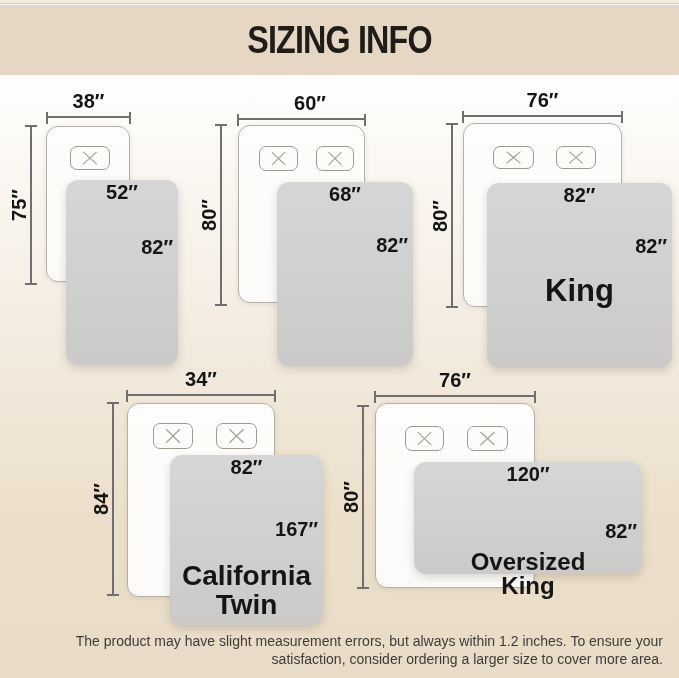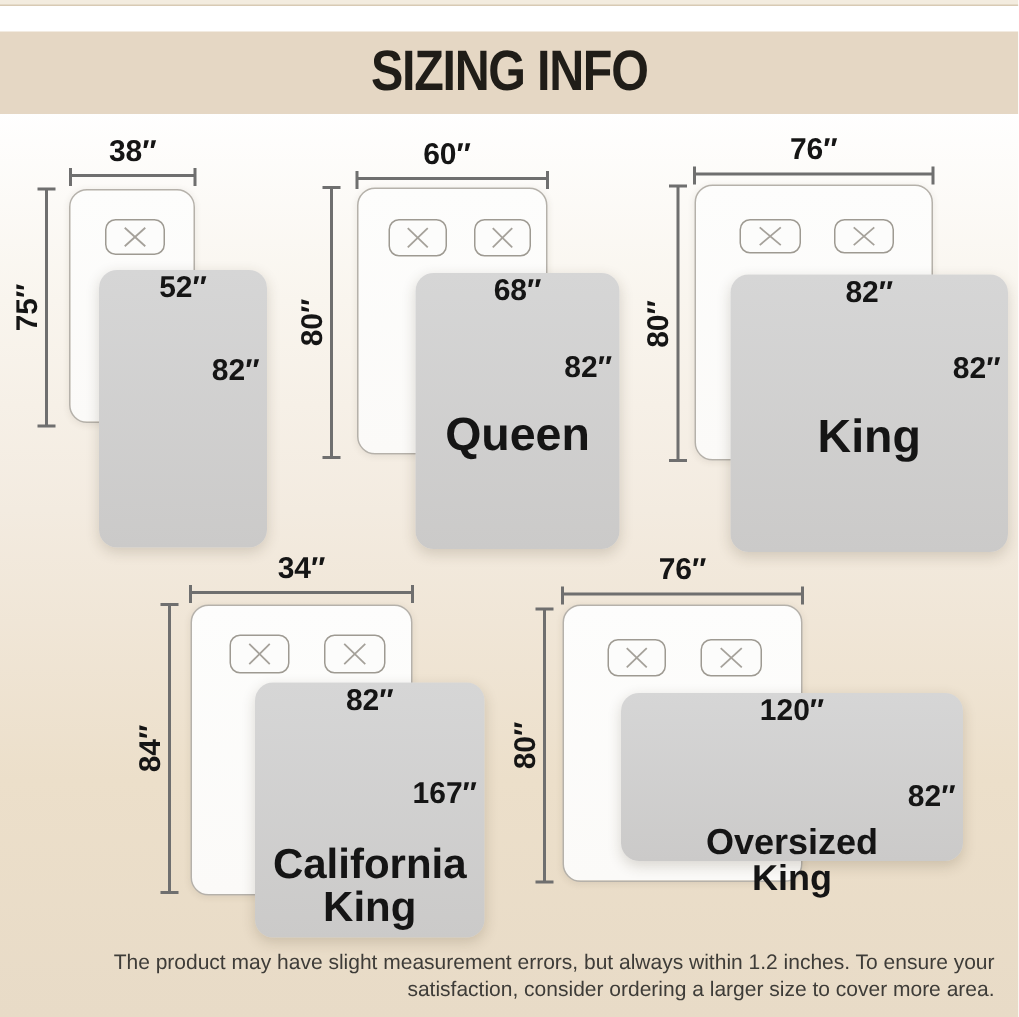--- a/index.html
+++ b/index.html
@@ -12,21 +12,21 @@
   *{margin:0;padding:0;box-sizing:border-box;}
   html,body{background:#fff;}
   body{font-family:"Liberation Sans","DejaVu Sans",sans-serif;}
   .page{
     position:relative;width:679px;height:678px;overflow:hidden;
     background:linear-gradient(180deg,var(--background-top) 70px,#f9f5ee 200px,
       #f3ebe0 340px,#ecdfca 520px,var(--background-bottom) 100%);
   }
   .top-strip{position:absolute;left:0;top:0;width:100%;height:4px;
     background:var(--top-strip);border-bottom:1px solid #d8cab4;}
-  .header{position:absolute;left:0;top:21px;width:100%;height:55px;
+  .header{position:absolute;left:0;top:5px;width:100%;height:70px;
     background:var(--header-band);display:flex;align-items:center;justify-content:center;}
   .header h1{font-size:38px;font-weight:700;letter-spacing:-1px;color:var(--title-text);
     transform:scaleX(.85);white-space:nowrap;}
   .diagram,.dia-layer{position:absolute;inset:0;}
   .bed{position:absolute;z-index:2;border:1px solid var(--bed-border);border-radius:12px;
     background:linear-gradient(180deg,#fdfdfc,var(--bed-fill));
     box-shadow:0 1px 5px rgba(70,58,35,.10);}
   .pillow{position:absolute;border:1px solid var(--pillow-border);border-radius:7px;
     background:#fcfcfb;display:flex;align-items:center;justify-content:center;}
   .pillow svg{display:block;}
@@ -77,41 +77,40 @@
             </svg>
           </div>
         </div>
     <div class="blanket" style="left: 66px; top: 180px; width: 112px; height: 185px;">
       <div class="bw">52″</div>
       <div class="bl" style="top: 56px;">82″</div>
     </div>
   </div>
       <div class="diagram">
     <div class="hdim" style="left: 238px; top: 118px; width: 127px;"></div>
-    <div class="dimlabel hlabel" style="left: 298px; top: 92px;">60″</div>
+    <div class="dimlabel hlabel" style="left: 310px; top: 92px;">60″</div>
     <div class="vdim" style="left: 220px; top: 125px; height: 180px;"></div>
     <div class="dimlabel vlabel" style="left: 209px; top: 215px;">80″</div>
     <div class="bed" style="left: 238px; top: 125px; width: 127px; height: 178px;">
           <div class="pillow" style="left: 20px; top: 20px; width: 39px; height: 25px;">
             <svg width="37" height="23">
               <line x1="11.84" y1="5.06" x2="25.16" y2="17.94" stroke="#a5a19a" stroke-width="1.2"></line>
               <line x1="25.16" y1="5.06" x2="11.84" y2="17.94" stroke="#a5a19a" stroke-width="1.2"></line>
             </svg>
           </div>
           <div class="pillow" style="left: 77px; top: 20px; width: 38px; height: 25px;">
             <svg width="36" height="23">
               <line x1="11.52" y1="5.06" x2="24.48" y2="17.94" stroke="#a5a19a" stroke-width="1.2"></line>
               <line x1="24.48" y1="5.06" x2="11.52" y2="17.94" stroke="#a5a19a" stroke-width="1.2"></line>
             </svg>
           </div>
         </div>
     <div class="blanket" style="left: 277px; top: 182px; width: 136px; height: 184px;">
       <div class="bw">68″</div>
       <div class="bl" style="top: 52px;">82″</div>
-      <div class="bname" style="top: 92px; font-size: 31px;">Queen</div>
     </div>
   </div>
       <div class="diagram">
     <div class="hdim" style="left: 463px; top: 115px; width: 159px;"></div>
     <div class="dimlabel hlabel" style="left: 542.5px; top: 89px;">76″</div>
     <div class="vdim" style="left: 451px; top: 124px; height: 183px;"></div>
     <div class="dimlabel vlabel" style="left: 440px; top: 215.5px;">80″</div>
     <div class="bed" style="left: 463px; top: 123px; width: 159px; height: 184px;">
           <div class="pillow" style="left: 29px; top: 22px; width: 41px; height: 23px;">
             <svg width="39" height="21">
@@ -148,21 +147,21 @@
             <svg width="39" height="24">
               <line x1="12.48" y1="5.28" x2="26.520000000000003" y2="18.72" stroke="#a5a19a" stroke-width="1.2"></line>
               <line x1="26.520000000000003" y1="5.28" x2="12.48" y2="18.72" stroke="#a5a19a" stroke-width="1.2"></line>
             </svg>
           </div>
         </div>
     <div class="blanket" style="left: 170px; top: 455px; width: 153px; height: 170px;">
       <div class="bw">82″</div>
       <div class="bl" style="top: 63px;">167″</div>
       <div class="bname" style="top: 107px; font-size: 28px;">California
-King</div>
+Twin</div>
     </div>
   </div>
       <div class="diagram">
     <div class="hdim" style="left: 375px; top: 395px; width: 160px;"></div>
     <div class="dimlabel hlabel" style="left: 455px; top: 369px;">76″</div>
     <div class="vdim" style="left: 362px; top: 406px; height: 182px;"></div>
     <div class="dimlabel vlabel" style="left: 351px; top: 497px;">80″</div>
     <div class="bed" style="left: 375px; top: 403px; width: 160px; height: 185px;">
           <div class="pillow" style="left: 29px; top: 22px; width: 39px; height: 25px;">
             <svg width="37" height="23">

